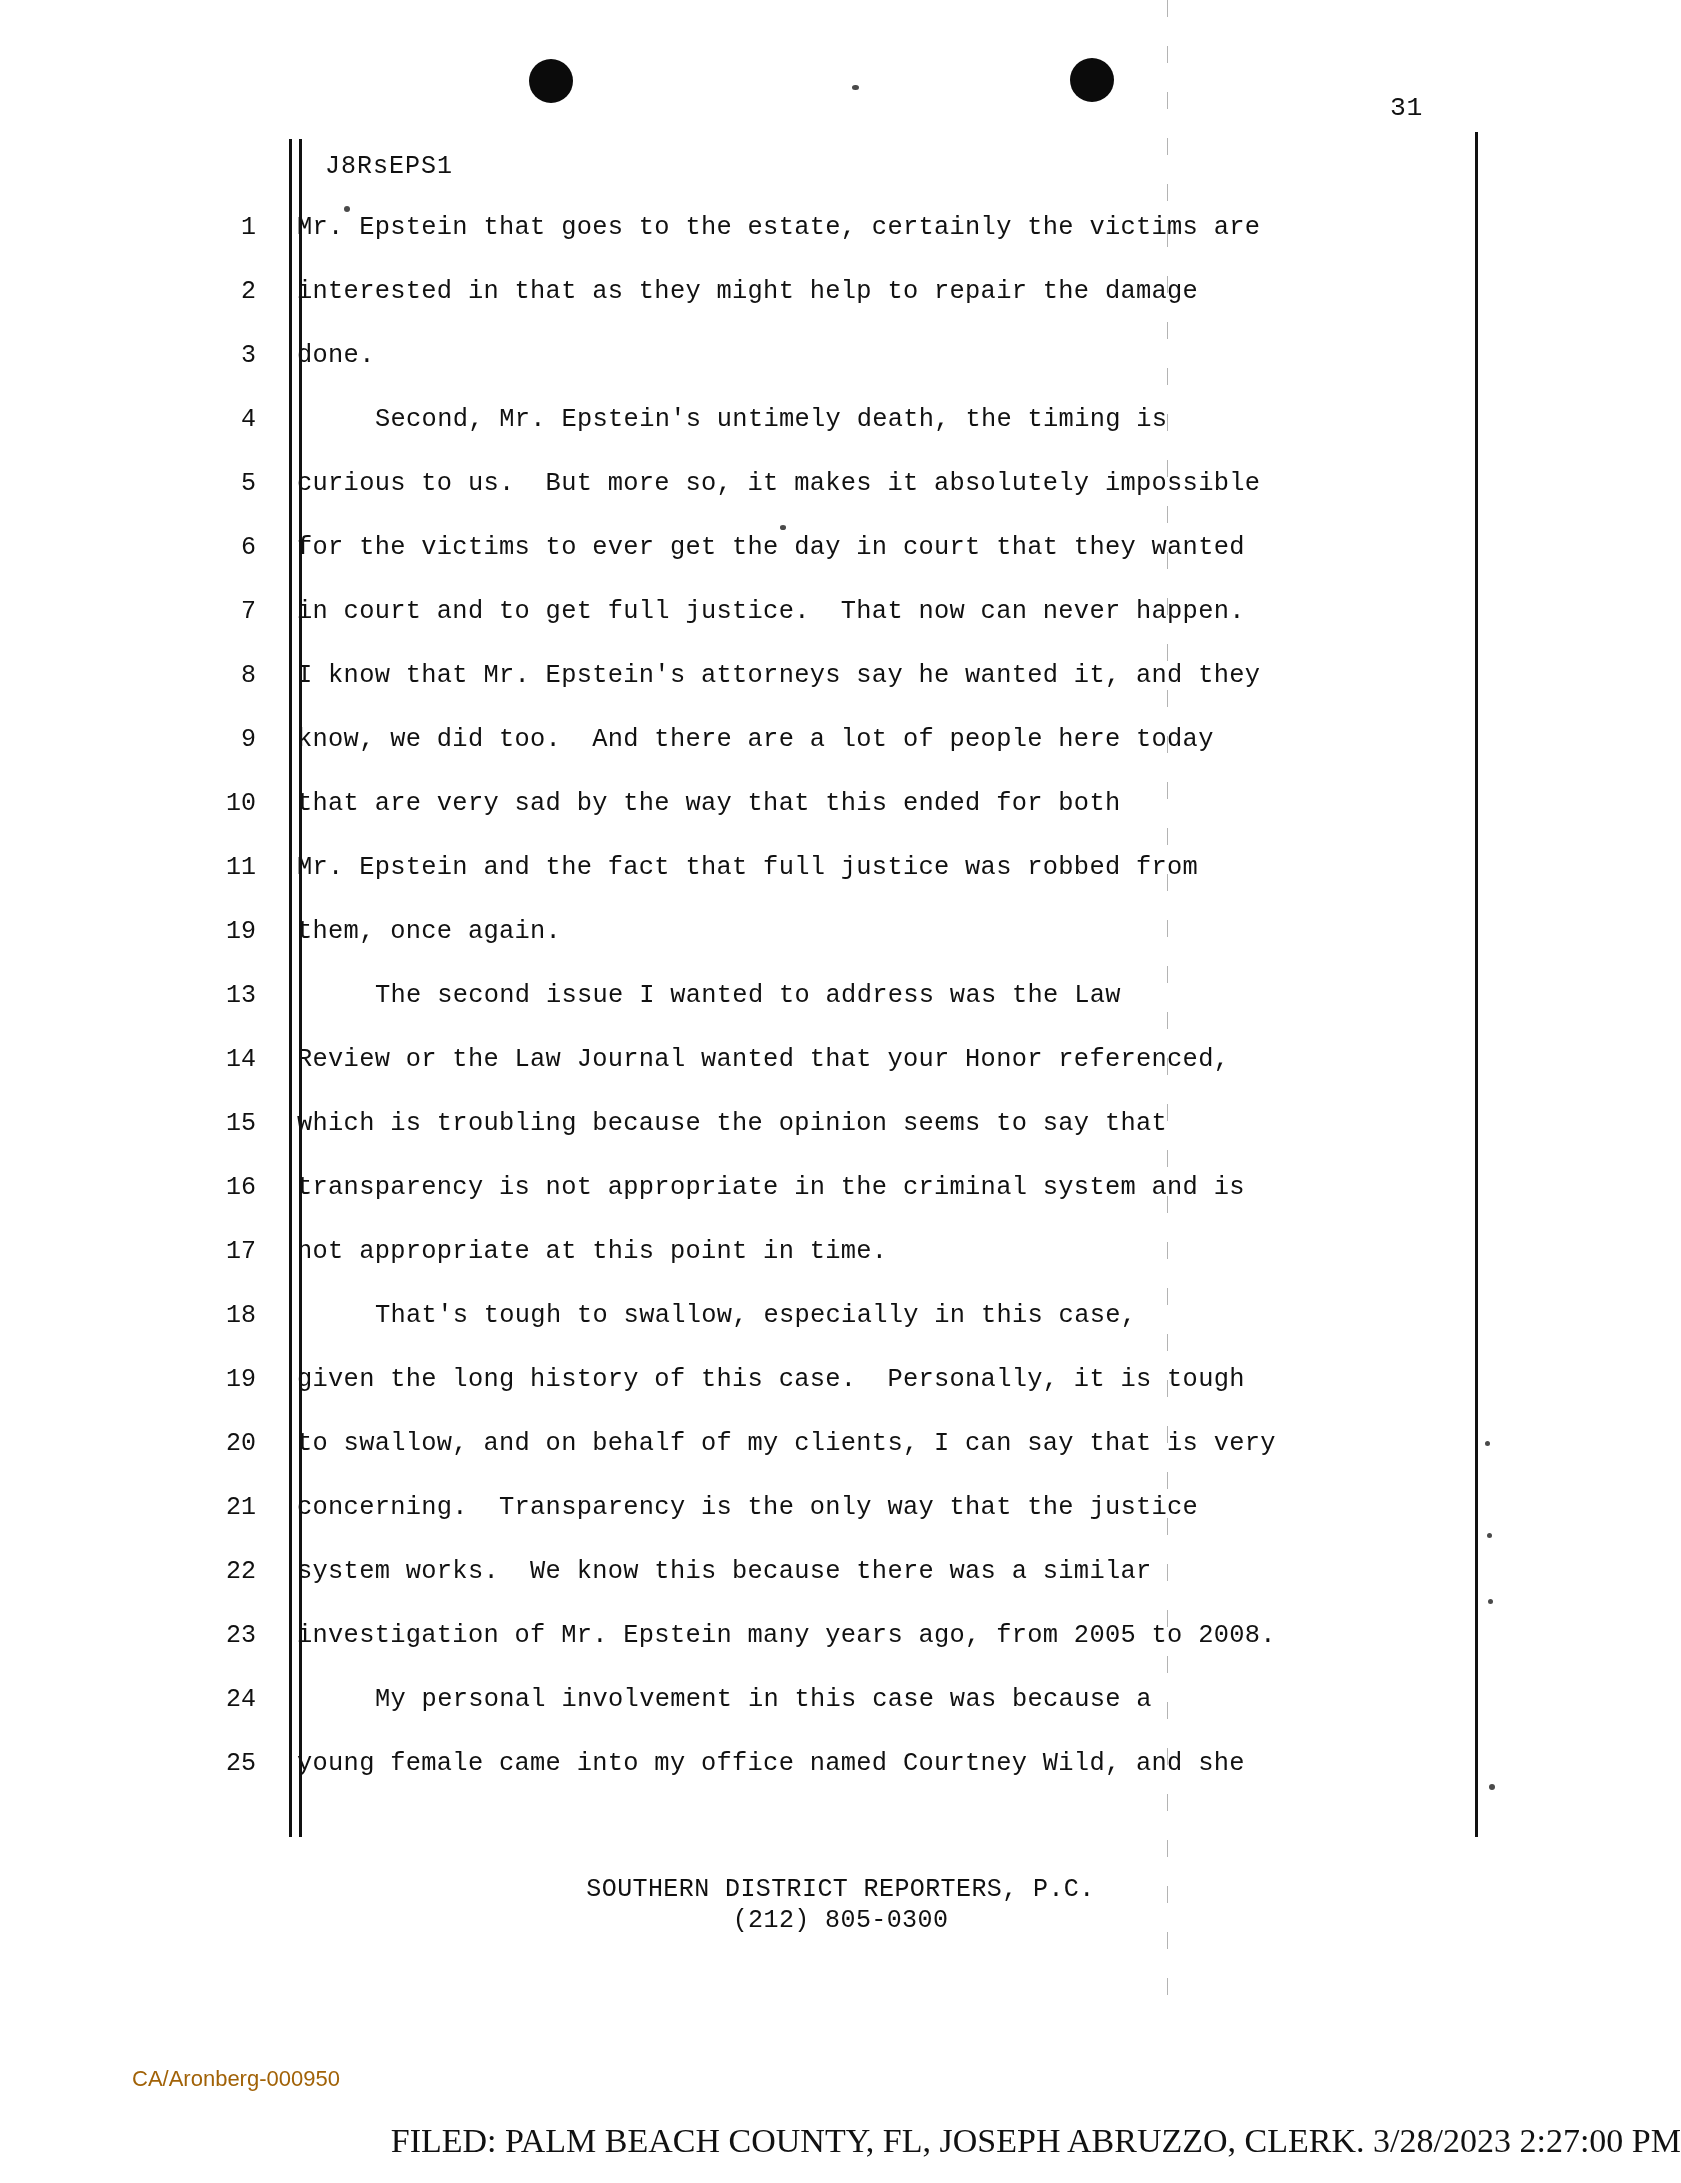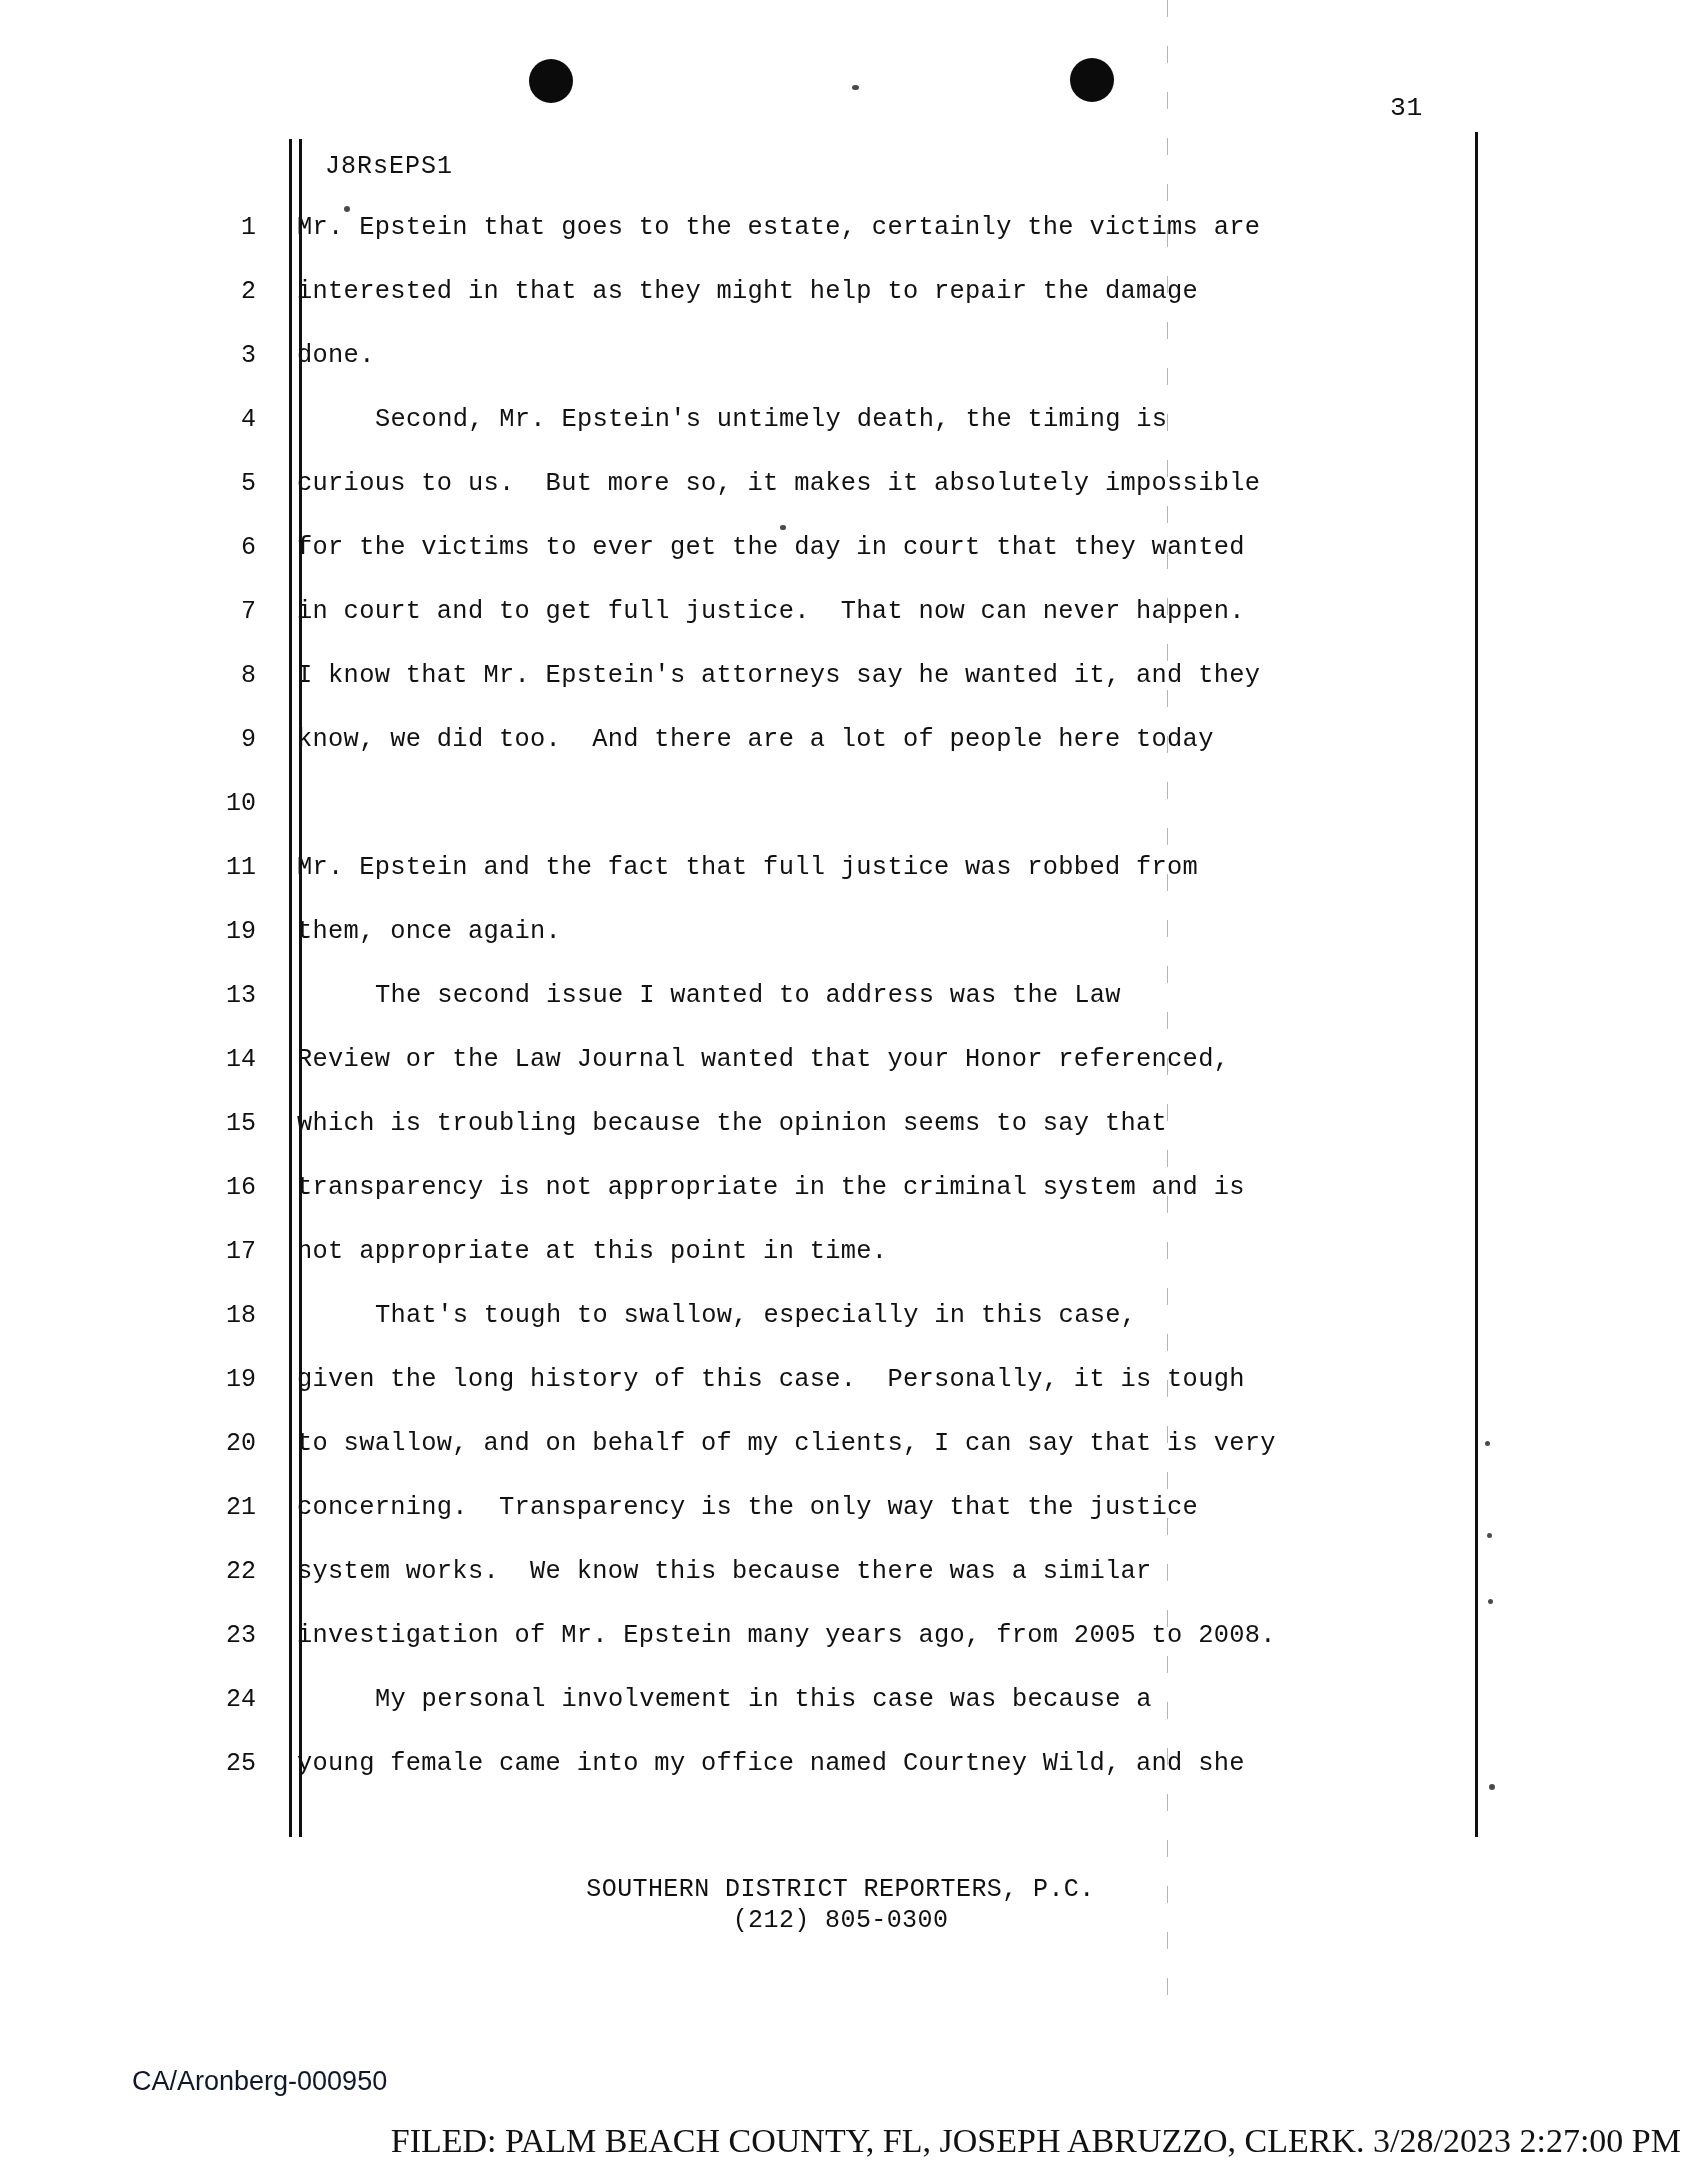--- a/index.html
+++ b/index.html
@@ -131,22 +131,22 @@
     line-height: 1.22;
     letter-spacing: 0.4px;
   }
 
   
   .bates {
     position: absolute;
     left: 132px;
     top: 2066px;
     font-family: "Liberation Sans", sans-serif;
-    font-size: 27px;
-    color: #0f172a;
+    font-size: 22px;
+    color: #a16207;
   }
 
   
   .filed {
     position: absolute;
     left: 0;
     top: 2122px;
     width: 1681px;
     text-align: right;
     font-family: "Liberation Serif", serif;
@@ -212,20 +212,21 @@
       <div class="line">
         <div class="line-no">8</div>
         <div class="line-text">I know that Mr. Epstein's attorneys say he wanted it, and they</div>
       </div>
       <div class="line">
         <div class="line-no">9</div>
         <div class="line-text">know, we did too.  And there are a lot of people here today</div>
       </div>
       <div class="line">
         <div class="line-no">10</div>
+        <div class="line-text">that are very sad by the way that this ended for both</div>
       </div>
       <div class="line">
         <div class="line-no">11</div>
         <div class="line-text">Mr. Epstein and the fact that full justice was robbed from</div>
       </div>
       <div class="line">
         <div class="line-no">19</div>
         <div class="line-text">them, once again.</div>
       </div>
       <div class="line">

